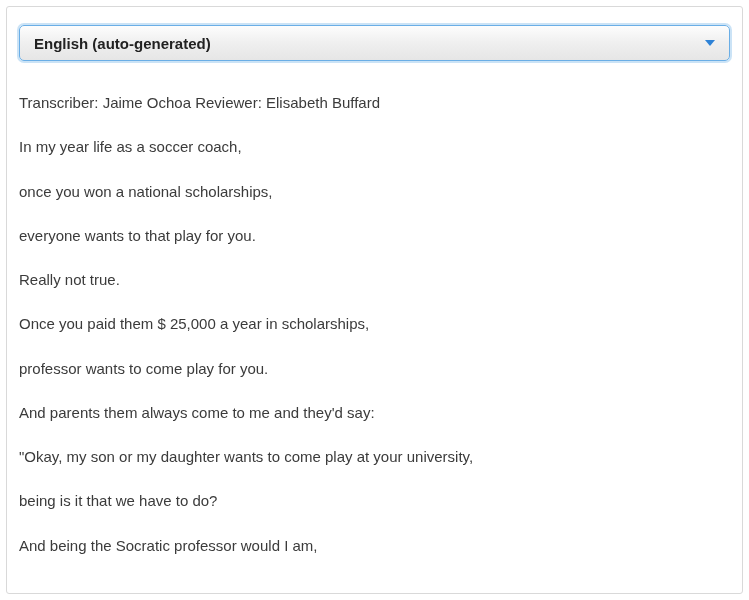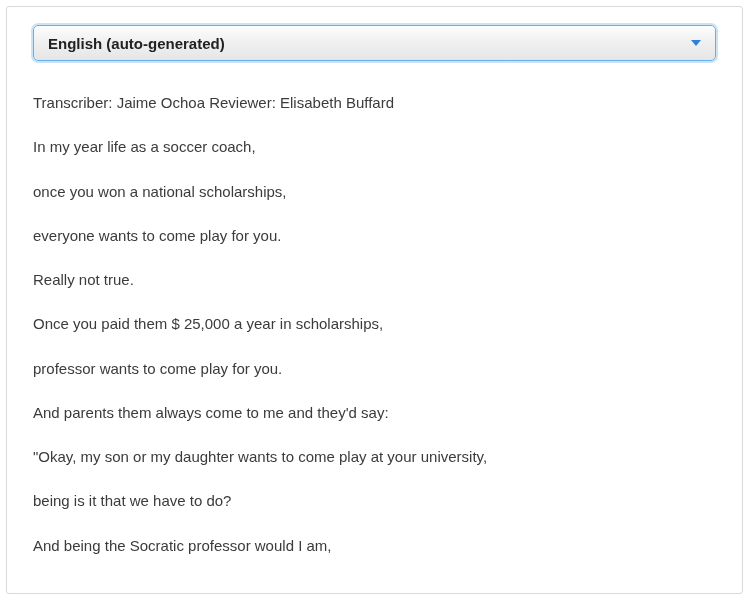--- a/index.html
+++ b/index.html
@@ -10,21 +10,21 @@
     body {
       font-family: "Segoe UI", Arial, sans-serif;
       background: #fff;
       padding: 6px;
     }
     .container {
       width: 737px;
       height: 588px;
       border: 1px solid #d9d9d9;
       border-radius: 3px;
-      padding: 18px 26px;
+      padding: 18px 12px;
       overflow: hidden;
     }
     .dropdown {
       position: relative;
       width: 100%;
       height: 36px;
       border: 1px solid #6aaee6;
       border-radius: 5px;
       background: linear-gradient(to bottom, #fdfdfd 0%, #efefef 50%, #e6e6e6 100%);
       box-shadow: 0 0 0 2px rgba(106,174,230,0.35);
@@ -63,21 +63,21 @@
 
   <div class="dropdown">
     <span class="dropdown-label">English (auto-generated)</span>
     <span class="dropdown-caret"></span>
   </div>
 
   <div class="transcript">
     <p class="line">Transcriber: Jaime Ochoa Reviewer: Elisabeth Buffard</p>
     <p class="line">In my year life as a soccer coach,</p>
     <p class="line">once you won a national scholarships,</p>
-    <p class="line">everyone wants to come play for you.</p>
+    <p class="line">everyone wants to that play for you.</p>
     <p class="line">Really not true.</p>
     <p class="line">Once you paid them $ 25,000 a year in scholarships,</p>
     <p class="line">professor wants to come play for you.</p>
     <p class="line">And parents them always come to me and they'd say:</p>
     <p class="line">"Okay, my son or my daughter wants to come play at your university,</p>
     <p class="line">being is it that we have to do?</p>
     <p class="line">And being the Socratic professor would I am,</p>
   </div>
 
 </div>

